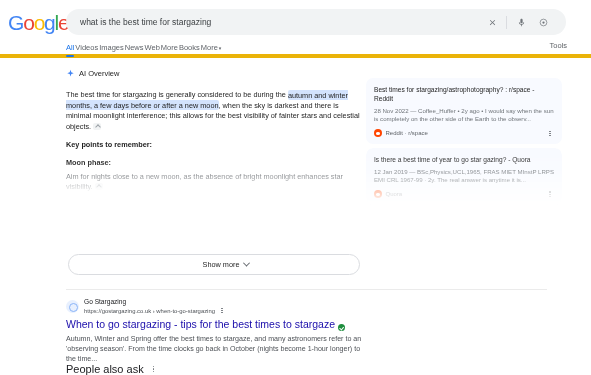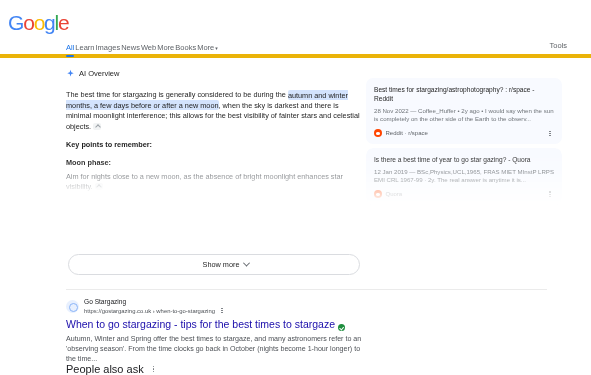--- a/index.html
+++ b/index.html
@@ -332,24 +332,46 @@
 </style>
 </head>
 <body>
 
 <div class="header">
 
   <div class="logo">
     <span class="l-b">G</span><span class="l-r">o</span><span class="l-y">o</span><span class="l-b">g</span><span class="l-g">l</span><span class="l-r">e</span>
   </div>
 
+  <div class="searchbar">
+    <input class="search-input" type="text" value="what is the best time for stargazing" style="">
+    <div class="sb-icons">
+      <div class="sb-btn">
+        <svg width="9" height="9" viewBox="0 0 24 24">
+            <path d="M19 6.4L17.6 5 12 10.6 6.4 5 5 6.4 10.6 12 5 17.6 6.4 19 12 13.4 17.6 19 19 17.6 13.4 12z" fill="#70757a"></path>
+          </svg>
+      </div>
+      <div class="sb-div"></div>
+      <div class="sb-btn">
+        <svg width="9" height="9" viewBox="0 0 24 24">
+            <path d="M12 14c1.66 0 3-1.34 3-3V5c0-1.66-1.34-3-3-3S9 3.34 9 5v6c0 1.66 1.34 3 3 3zm5-3c0 2.76-2.24 5-5 5s-5-2.24-5-5H5c0 3.53 2.61 6.43 6 6.92V22h2v-4.08c3.39-.49 6-3.39 6-6.92h-2z" fill="#70757a"></path>
+          </svg>
+      </div>
+      <div class="sb-btn">
+        <svg width="9" height="9" viewBox="0 0 24 24">
+            <circle cx="12" cy="12" r="9" fill="none" stroke="#70757a" stroke-width="1.8"></circle>
+            <circle cx="12" cy="12" r="3" fill="#70757a"></circle>
+          </svg>
+      </div>
+    </div>
+  </div>
 
   <div class="nav">
     <div class="tab active"><span>All</span></div>
-    <div class="tab"><span>Learn</span></div>
+    <div class="tab"><span>Videos</span></div>
     <div class="tab"><span>Images</span></div>
     <div class="tab"><span>News</span></div>
     <div class="tab"><span>Web</span></div>
     <div class="tab"><span>More</span></div>
     <div class="tab"><span>Books</span></div>
     <div class="tab"><span>More</span><span class="caret">▾</span></div>
   </div>
 
   <div class="tools-btn">Tools</div>
 </div>

